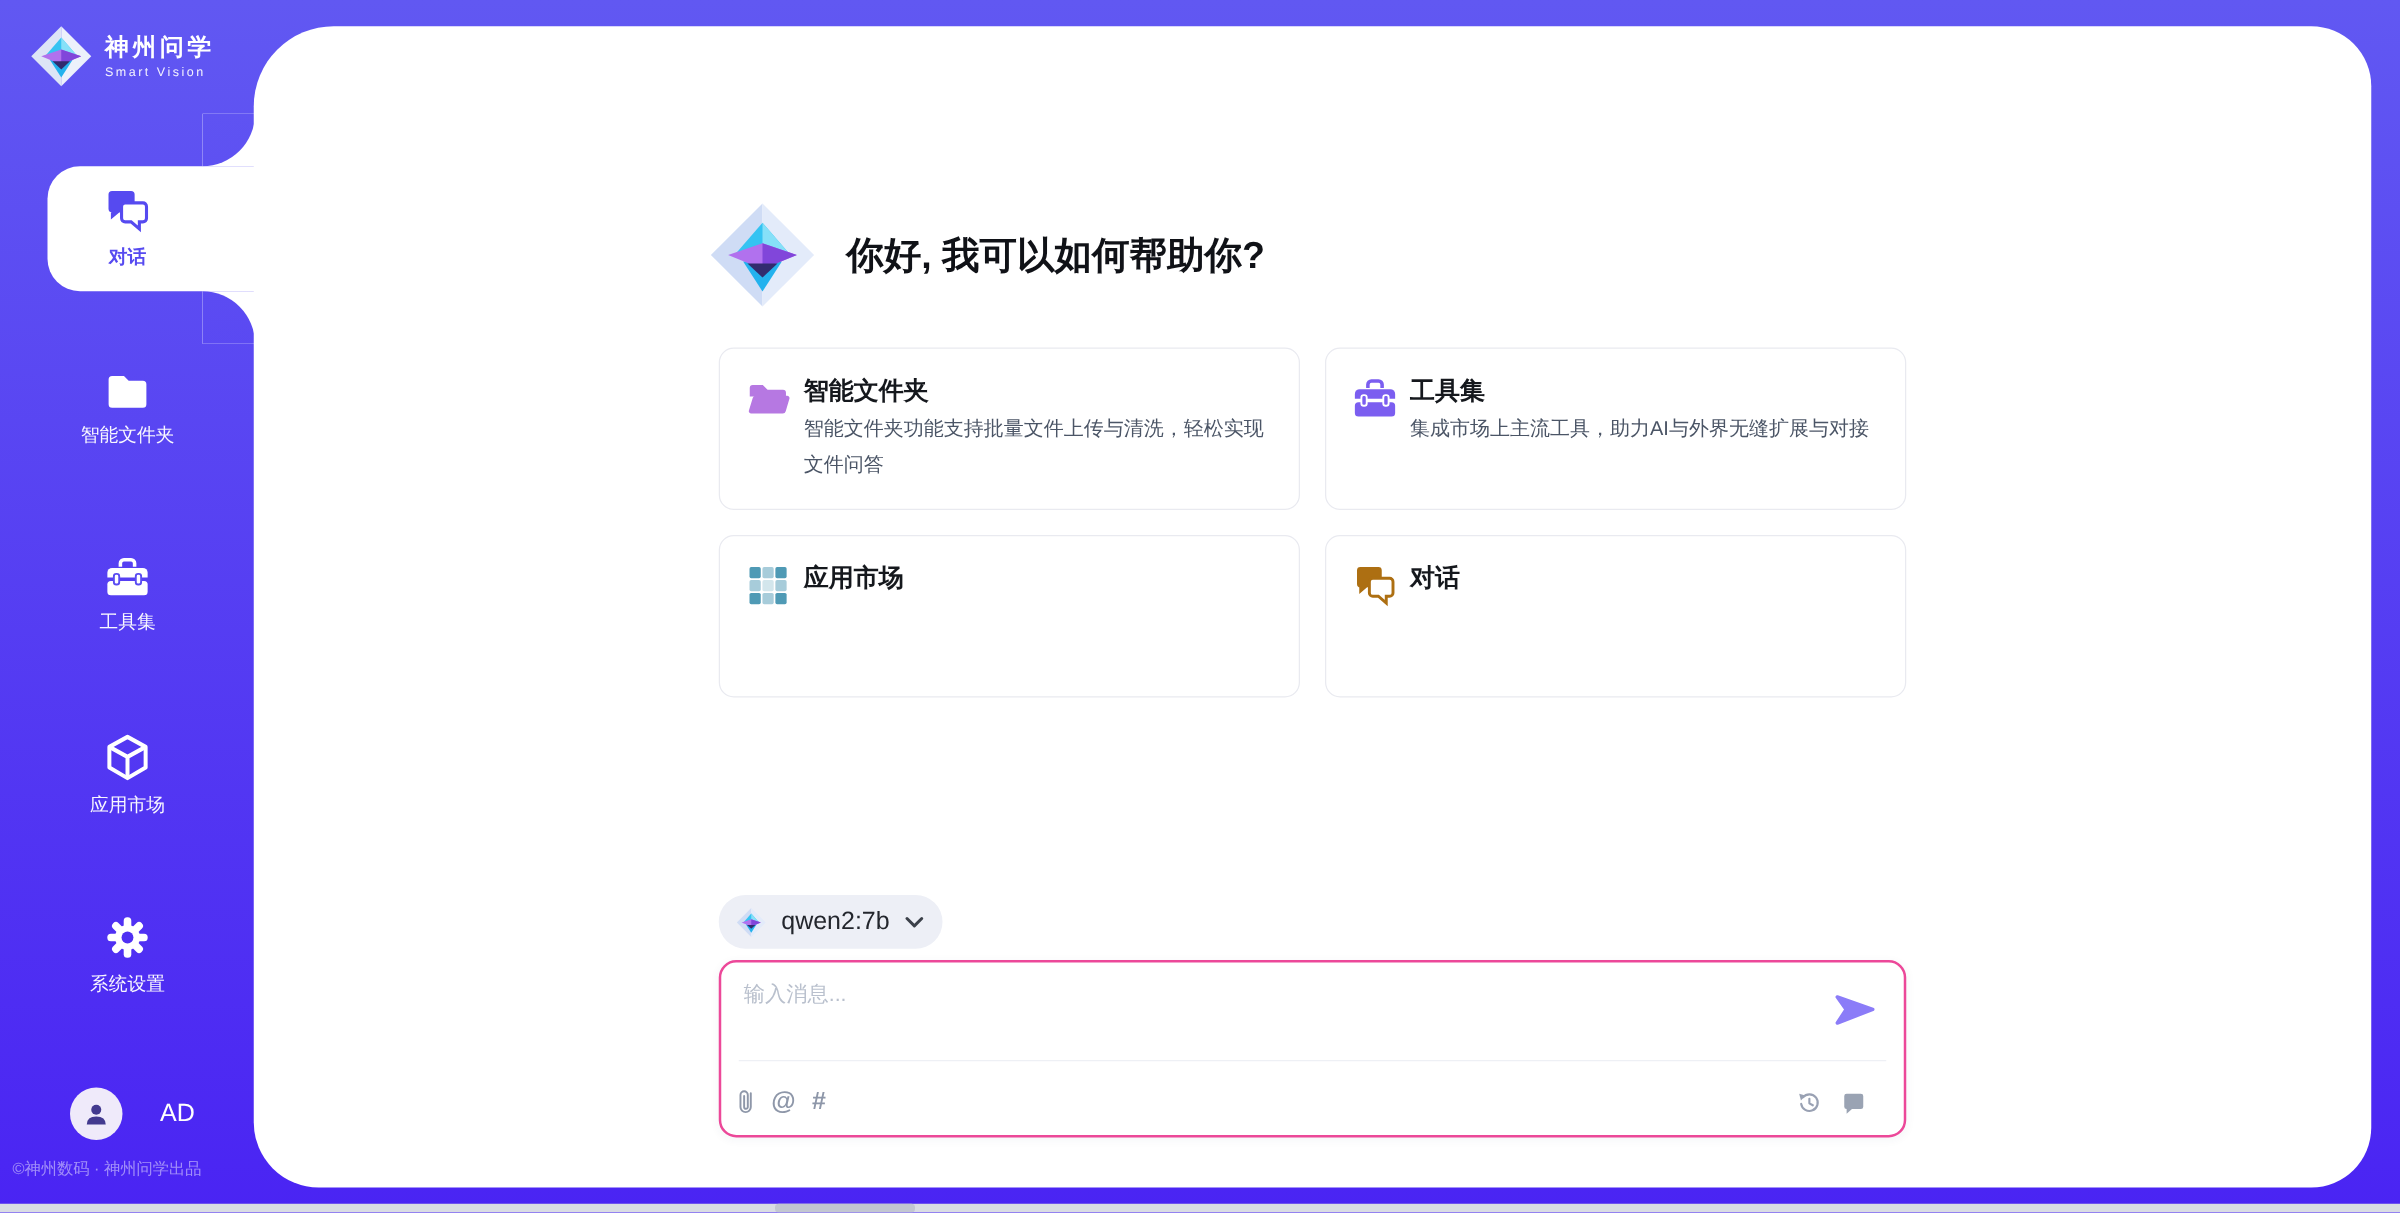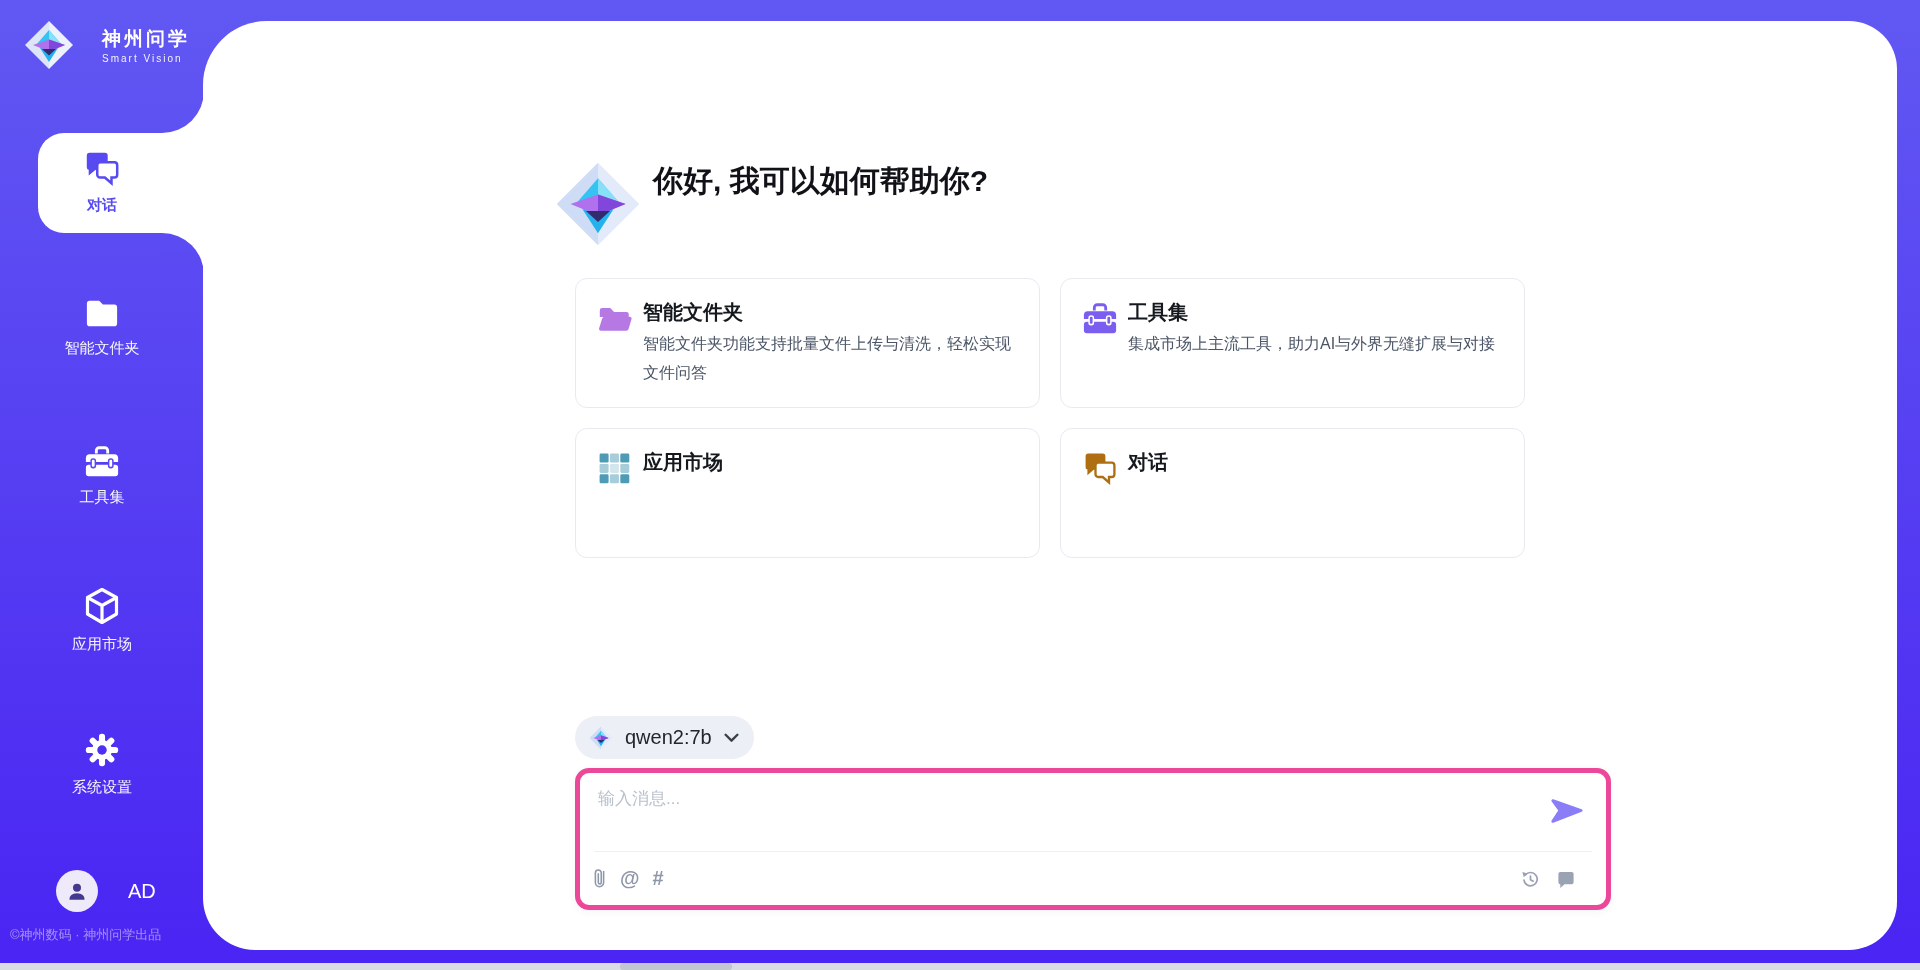--- a/index.html
+++ b/index.html
@@ -5,21 +5,21 @@
   html,body{margin:0;padding:0;}
   body{
     width:1920px;height:970px;position:relative;overflow:hidden;
     background-color:#5a4cf2;
     background-image:linear-gradient(180deg,#6158f2 0%,#4a24f3 100%);
     font-family:"Liberation Sans","DejaVu Sans",sans-serif;
     -webkit-font-smoothing:antialiased;
   }
   svg{display:block;}
   
-  .brand{position:absolute;left:24px;top:20px;display:flex;align-items:center;gap:28px;}
+  .brand{position:absolute;left:24px;top:20px;display:flex;align-items:center;gap:10px;}
   .brand-text .name{font-size:19px;font-weight:bold;color:#fff;letter-spacing:3px;line-height:24px;}
   .brand-text .sub{font-size:10px;color:rgba(255,255,255,.92);letter-spacing:2px;margin-top:2px;}
   .nav-item{position:absolute;left:0;width:204px;display:flex;flex-direction:column;align-items:center;gap:9px;cursor:pointer;}
   .nav-item .lbl{font-size:15px;color:rgba(255,255,255,.96);}
   .nav-item.active .lbl{color:#564af0;font-weight:bold;}
   .nav-chat{top:149px;} .nav-folders{top:296px;} .nav-tools{top:443px;}
   .nav-apps{top:586px;} .nav-settings{top:731px;}
   .bubble{position:absolute;left:38px;top:133px;width:166px;height:100px;background:#fff;border-radius:26px 0 0 26px;}
   .fillet{position:absolute;left:162px;width:42px;height:42px;background:#fff;}
   .fillet.t{top:91px;} .fillet.b{top:233px;}
@@ -27,31 +27,31 @@
     background-image:linear-gradient(180deg,#6158f2 0%,#4a24f3 100%);background-attachment:fixed;}
   .fillet-mask.t{top:91px;border-bottom-right-radius:42px;}
   .fillet-mask.b{top:233px;border-top-right-radius:42px;}
   .user{position:absolute;left:56px;top:870px;display:flex;align-items:center;gap:30px;cursor:pointer;}
   .avatar{width:42px;height:42px;border-radius:50%;background:#efeafa;display:flex;align-items:center;justify-content:center;}
   .user .uname{font-size:20px;color:#fff;}
   .side-footer{position:absolute;left:10px;top:926px;width:220px;font-size:13px;color:rgba(255,255,255,.48);white-space:nowrap;}
   
   .panel{position:absolute;left:203px;top:21px;width:1694px;height:929px;background:#fff;
     border-radius:64px 48px 48px 52px;overflow:hidden;}
-  .greet{position:absolute;left:352px;top:140px;display:flex;align-items:flex-start;gap:12px;}
+  .greet{position:absolute;left:364px;top:140px;display:flex;align-items:center;gap:24px;}
   .greet h1{margin:0;font-size:30px;font-weight:bold;color:#101217;}
   .cards{position:absolute;left:372px;top:257px;width:950px;display:grid;grid-template-columns:465px 465px;gap:20px;}
   .card{position:relative;height:130px;background:#fff;border:1px solid #e9eaf0;border-radius:12px;box-sizing:border-box;cursor:pointer;}
   .card .cicon{position:absolute;left:20px;top:21px;width:38px;height:38px;}
   .card h3{position:absolute;left:67px;top:20px;margin:0;font-size:20px;font-weight:bold;color:#15181d;}
   .card p{position:absolute;left:67px;top:50px;width:380px;margin:0;font-size:16px;line-height:29px;color:#4b5566;}
   .model-pill{position:absolute;left:372px;top:695px;height:43px;padding:0 15px 0 14px;background:#edeff6;
     border-radius:22px;display:inline-flex;align-items:center;gap:12px;cursor:pointer;justify-content:flex-end;}
   .model-pill .mname{font-size:20px;color:#23262d;}
-  .composer{position:absolute;left:372px;top:747px;width:1036px;height:142px;background:#fff;border:5px solid #ec4899;
+  .composer{position:absolute;left:372px;top:747px;width:950px;height:142px;background:#fff;border:2px solid #ec4899;
     border-radius:14px;box-sizing:border-box;box-shadow:0 2px 8px rgba(45,55,95,.05);}
   .composer textarea{position:absolute;left:16px;top:12px;width:850px;height:58px;border:none;outline:none;resize:none;
     font-family:"Liberation Sans","DejaVu Sans",sans-serif;font-size:17px;color:#333;background:transparent;}
   .composer textarea::placeholder{color:#b9c0cd;}
   .send-btn{position:absolute;right:22px;top:24px;width:34px;height:28px;border:none;background:none;padding:0;cursor:pointer;}
   .c-divider{position:absolute;left:14px;right:14px;top:78px;border-top:1px solid #eef0f5;}
   .tools-left{position:absolute;left:12px;bottom:16px;display:flex;align-items:center;gap:13px;}
   .tools-right{position:absolute;right:30px;bottom:16px;display:flex;align-items:center;gap:16px;}
   .ibtn{border:none;background:none;padding:0;cursor:pointer;display:flex;align-items:center;color:#8e97a9;}
   .glyph{font-size:20px;color:#8e97a9;line-height:20px;font-weight:bold;}

